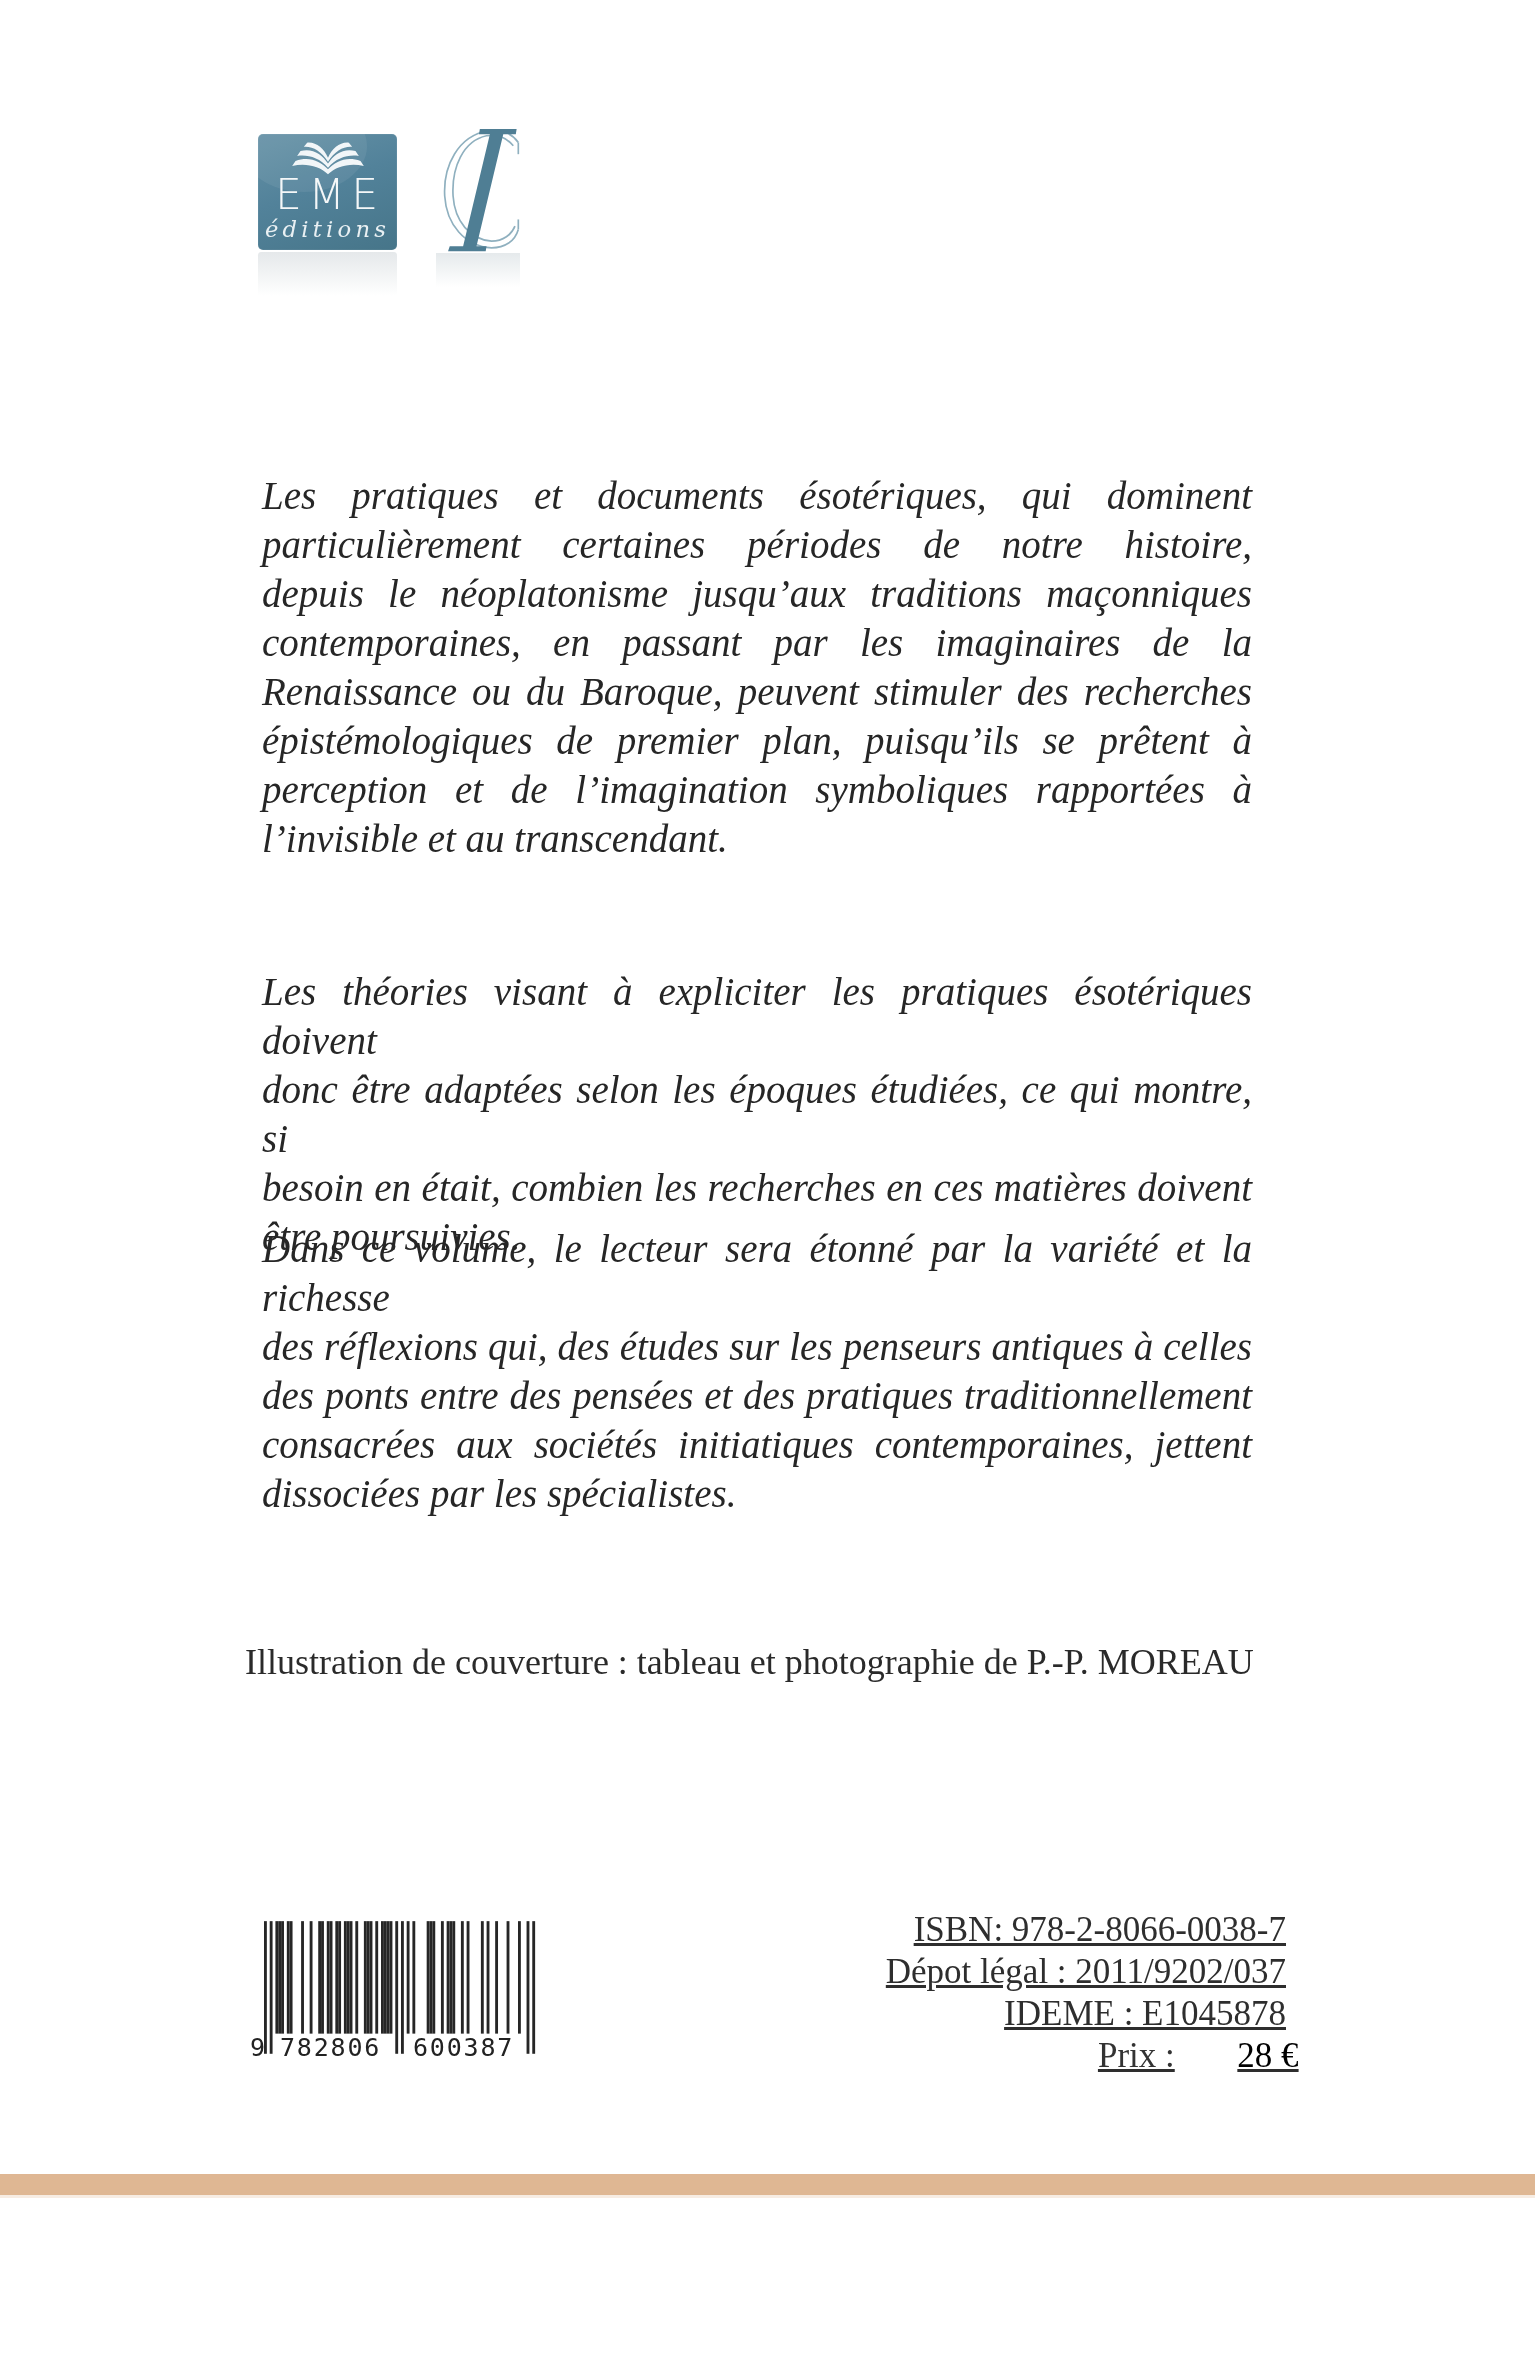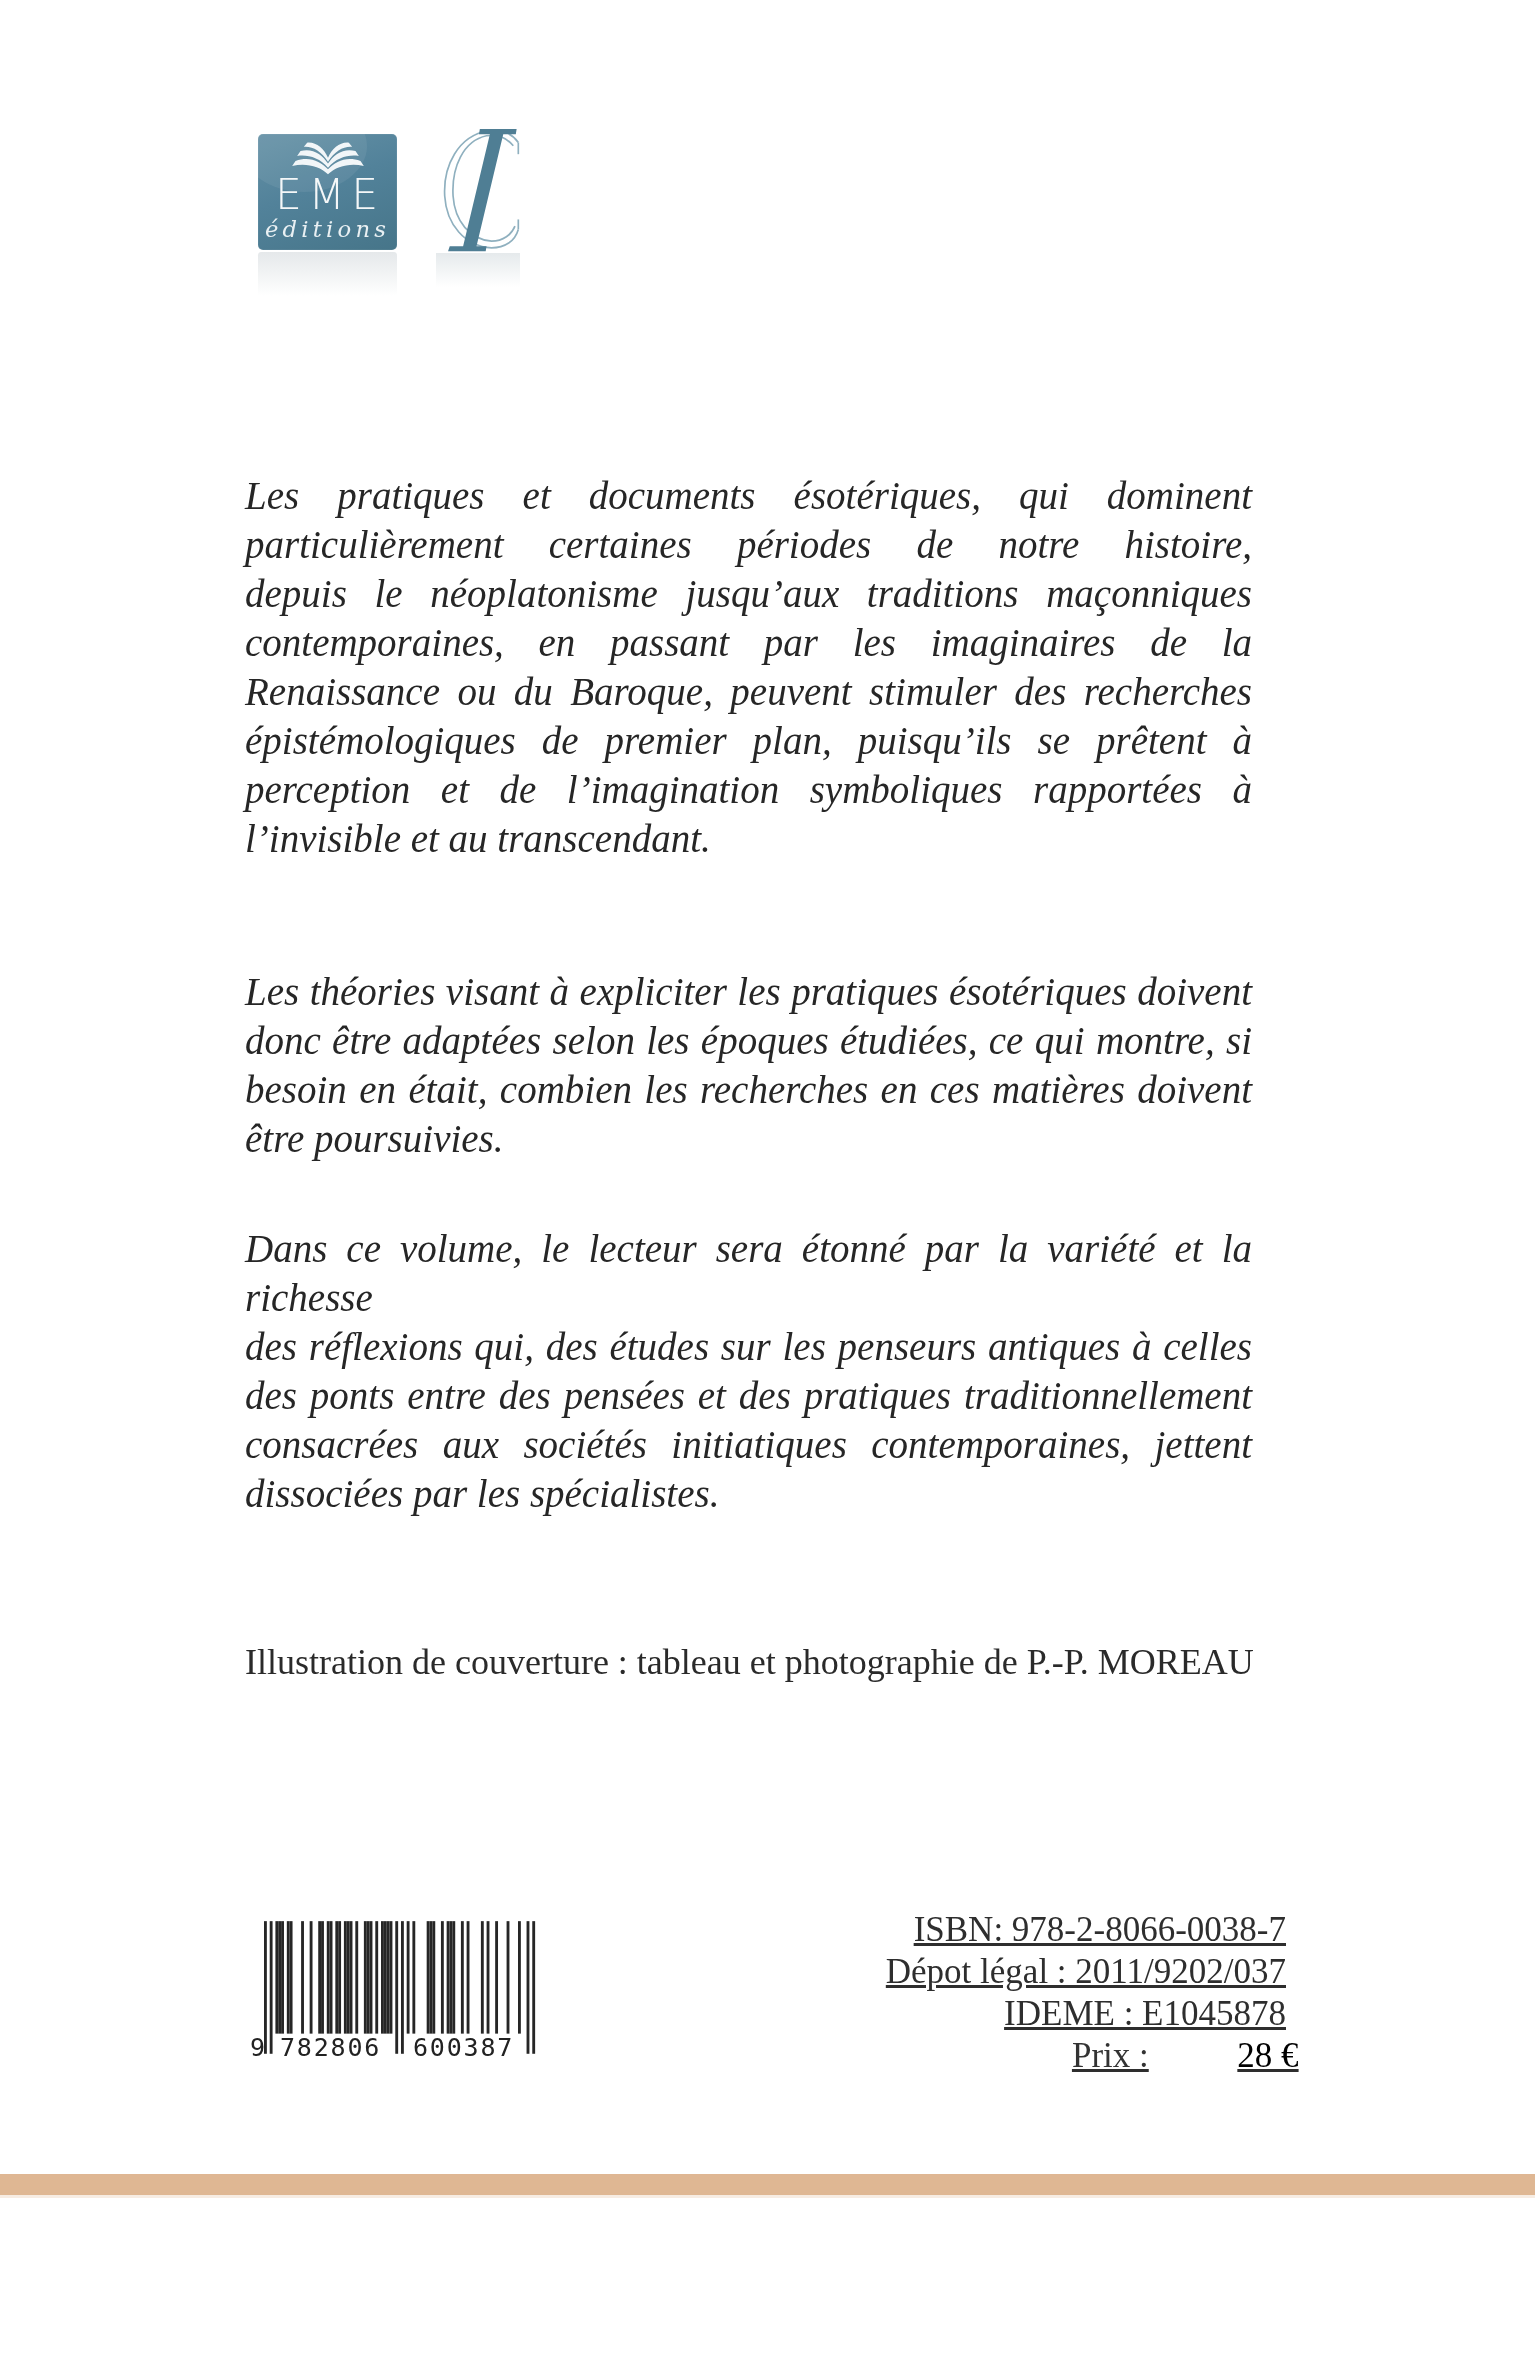--- a/index.html
+++ b/index.html
@@ -18,31 +18,31 @@
     font-family:"DejaVu Serif", serif; font-style:italic; font-size:22.7px; letter-spacing:4.2px; color:#e9f0f3; line-height:28.5px; }
   .logo-eme svg.book { position:absolute; left:32px; top:6.7px; }
   .logo-eme-reflect { left:258px; top:252px; width:139px; height:44px;
     background:linear-gradient(180deg, rgba(180,190,195,0.35), rgba(255,255,255,0)); border-radius:3.4px; }
   .logo-ic { left:433px; top:124px; width:92px; height:134px; }
   .logo-ic-reflect { left:436px; top:253px; width:84px; height:34px;
     background:linear-gradient(180deg, rgba(170,185,192,0.3), rgba(255,255,255,0)); }
 
   
   .para { position:absolute; left:245px; width:1007px; font-style:italic; font-size:39px; line-height:49px; color:#262626; }
-  .para .line { display:block; text-align:justify; text-align-last:justify; white-space:nowrap; overflow:visible; }
+  .para .line { display:block; text-align:justify; text-align-last:justify; white-space:nowrap; overflow:visible;margin-left:17px; }
   .para .line.last { text-align-last:left; }
   .para .line { white-space:normal; }
 
   .credit { left:245px; top:1643px; width:1032px; font-size:36px; line-height:39px; color:#2a2a2a; white-space:nowrap; }
 
   
   .legal { right:249px; top:1909px; width:587px; text-align:right; font-size:35px; line-height:42px; color:#2e2e2e;text-decoration:underline; }
   .legal .row { display:block; white-space:nowrap; }
   .legal .price-row { position:relative; }
-  .legal .price-label { color:#333; margin-right:76px; }
+  .legal .price-label { color:#333; margin-right:50px; }
   .legal .price-value { color:#000; position:relative; right:-12.6px; }
 
   
   .barcode { left:264px; top:1921px; width:277px; height:143px; }
   .bc-digits { position:absolute; font-family:"DejaVu Sans Mono","Liberation Mono", monospace; font-size:25px; color:#222; line-height:27px; top:2034px; }
 
   
   .strip { left:0; top:2174px; width:1535px; height:21px; background:#dfb793; }
   .strip-shadow { left:0; top:2195px; width:1535px; height:2.5px; background:#f7ece2; }
 </style>

